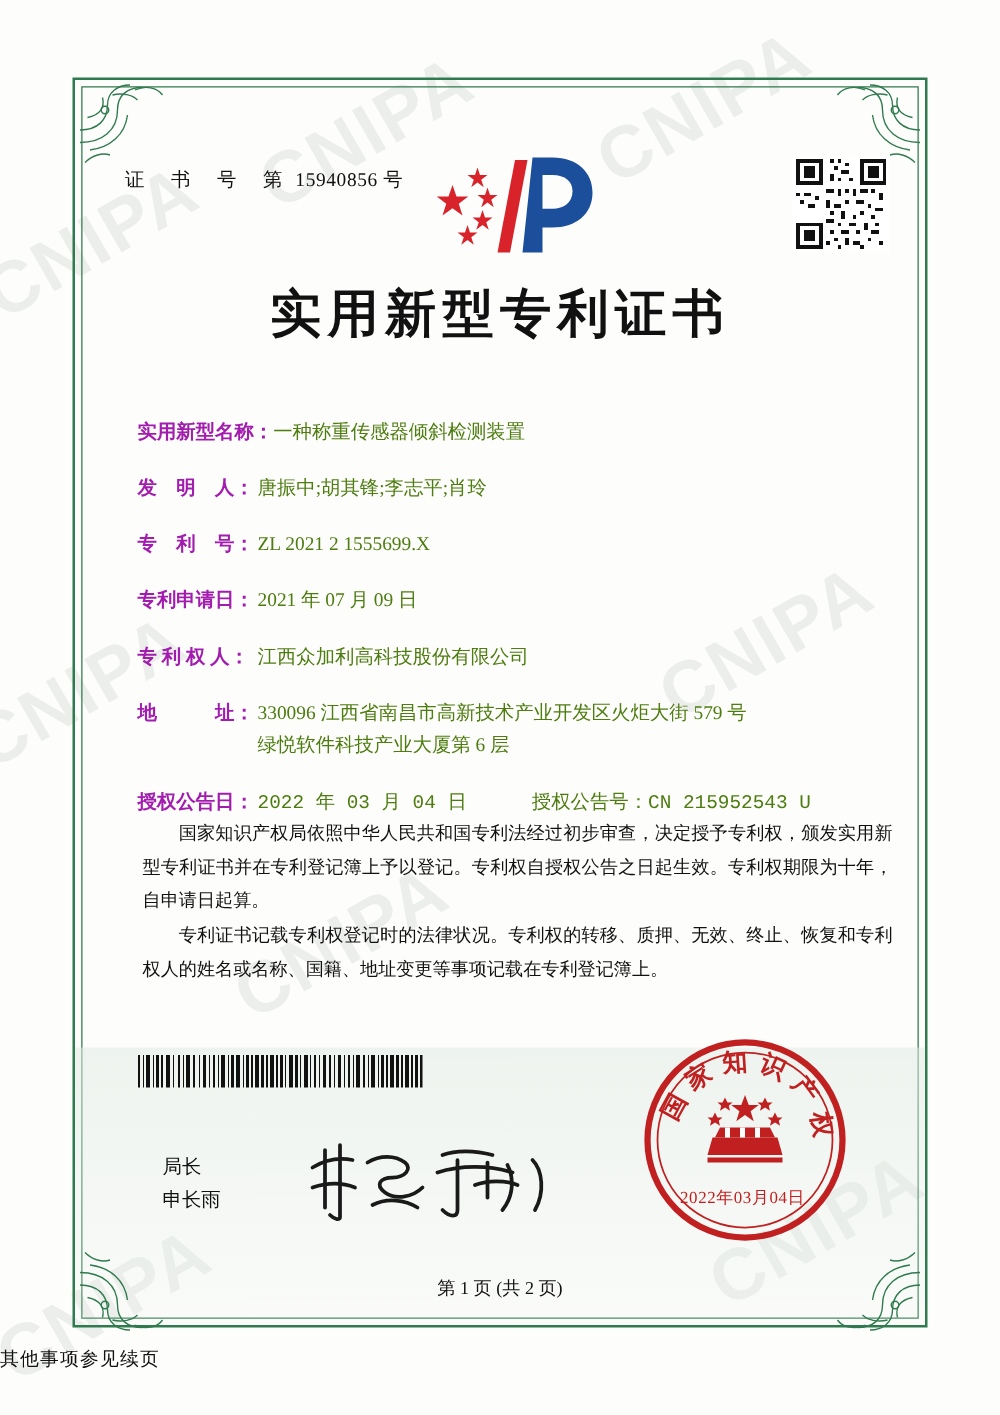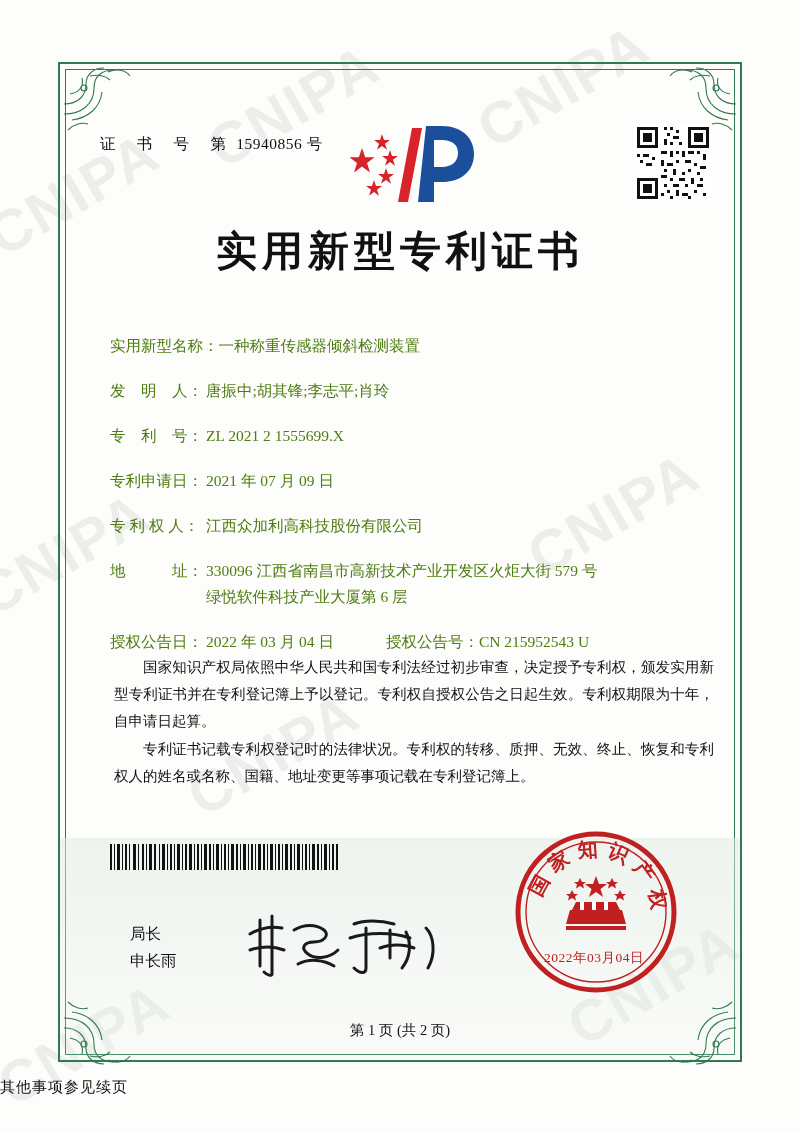--- a/index.html
+++ b/index.html
@@ -137,30 +137,31 @@
     color: #111;
   }
   .frow {
     display: flex;
     align-items: flex-start;
     margin-bottom: 21px;
   }
   .flabel {
     flex: 0 0 96px;
     white-space: nowrap;
-    color: #4d7c0f;
+    color: #a21caf;
+    font-weight: bold;
   }
   .fvalue {
     flex: 1 1 auto;
     color: #4d7c0f;
   }
   .addr-second {
     margin-top: 2px;
   }
-  .frow.dual .fvalue { display: flex; }
+  .frow.dual .fvalue { display: flex; font-family: Liberation Mono, monospace; }
   .frow.dual .part2 { margin-left: 52px; white-space: nowrap; }
 
   
   .paras {
     position: absolute;
     left: 56px;
     top: 592px;
     width: 600px;
     font-size: 14.5px;
     line-height: 1.85;

